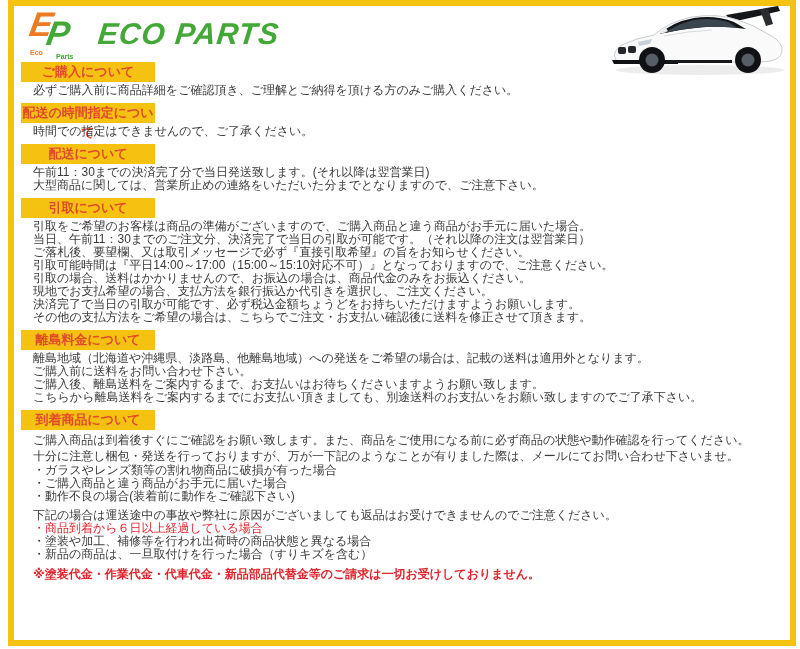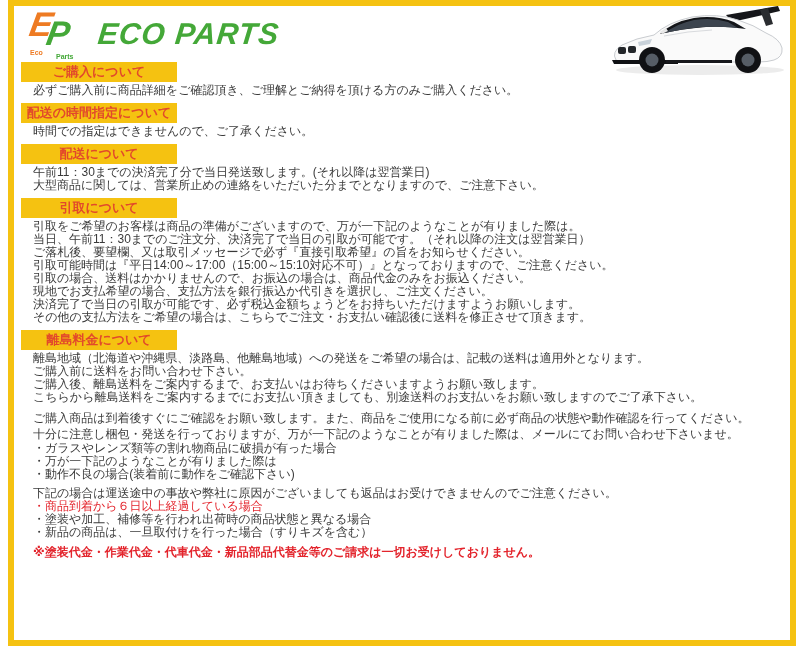--- a/index.html
+++ b/index.html
@@ -19,21 +19,21 @@
   .emblem{position:relative;width:56px;height:48px;font-weight:bold;font-style:italic;line-height:1;}
   .em-e{position:absolute;left:0;top:-3px;font-size:34px;color:var(--logo-orange);transform:skewX(-10deg);}
   .em-p{position:absolute;left:17px;top:6px;font-size:34px;color:var(--logo-green);transform:skewX(-10deg);}
   .em-eco{position:absolute;left:0;bottom:2px;font-size:7px;color:var(--logo-orange);font-style:normal;}
   .em-parts{position:absolute;left:26px;bottom:-2px;font-size:7px;color:var(--logo-green);font-style:normal;}
   .wordmark{display:inline-block;margin-left:12px;font-size:30px;font-weight:bold;font-style:italic;letter-spacing:1px;color:var(--logo-green);transform:skewX(-6deg);}
   .car{position:absolute;right:12px;top:2px;}
   
   .sections{position:absolute;left:21px;top:62px;right:22px;}
   .section{margin-bottom:6px;}
-  .bar{width:156px;height:20px;line-height:20px;background:var(--yellow);color:var(--title-red);font-size:13px;font-weight:bold;text-align:center;margin-bottom:2px;}
+  .bar{width:134px;height:20px;line-height:20px;background:var(--yellow);color:var(--title-red);font-size:13px;font-weight:bold;text-align:center;margin-bottom:2px;}
   .lines{margin-left:12px;}
   .ln{font-size:12px;line-height:13px;color:var(--ink);white-space:nowrap;}
   .ln.spaced{line-height:16px;}
   .ln.red{color:var(--warn-red);}
   .ln.bold{font-weight:bold;line-height:14px;}
   .gapline{height:6px;}
 </style>
 </head>
 <body>
 
@@ -89,21 +89,21 @@
       <div class="bar">配送について</div>
       <div class="lines">
           <div class="ln">午前11：30までの決済完了分で当日発送致します。(それ以降は翌営業日)</div>
           <div class="ln">大型商品に関しては、営業所止めの連絡をいただいた分までとなりますので、ご注意下さい。</div>
         </div>
     </section>
 
     <section class="section">
       <div class="bar">引取について</div>
       <div class="lines">
-          <div class="ln">引取をご希望のお客様は商品の準備がございますので、万が一下記のようなことが有りました際は。</div>
+          <div class="ln">引取をご希望のお客様は商品の準備がございますので、ご購入商品と違う商品がお手元に届いた場合。</div>
           <div class="ln">当日、午前11：30までのご注文分、決済完了で当日の引取が可能です。（それ以降の注文は翌営業日）</div>
           <div class="ln">ご落札後、要望欄、又は取引メッセージで必ず『直接引取希望』の旨をお知らせください。</div>
           <div class="ln">引取可能時間は『平日14:00～17:00（15:00～15:10対応不可）』となっておりますので、ご注意ください。</div>
           <div class="ln">引取の場合、送料はかかりませんので、お振込の場合は、商品代金のみをお振込ください。</div>
           <div class="ln">現地でお支払希望の場合、支払方法を銀行振込か代引きを選択し、ご注文ください。</div>
           <div class="ln">決済完了で当日の引取が可能です、必ず税込金額ちょうどをお持ちいただけますようお願いします。</div>
           <div class="ln">その他の支払方法をご希望の場合は、こちらでご注文・お支払い確認後に送料を修正させて頂きます。</div>
         </div>
     </section>
 
@@ -111,25 +111,26 @@
       <div class="bar">離島料金について</div>
       <div class="lines">
           <div class="ln">離島地域（北海道や沖縄県、淡路島、他離島地域）への発送をご希望の場合は、記載の送料は適用外となります。</div>
           <div class="ln">ご購入前に送料をお問い合わせ下さい。</div>
           <div class="ln">ご購入後、離島送料をご案内するまで、お支払いはお待ちくださいますようお願い致します。</div>
           <div class="ln">こちらから離島送料をご案内するまでにお支払い頂きましても、別途送料のお支払いをお願い致しますのでご了承下さい。</div>
         </div>
     </section>
 
     <section class="section">
+      <div class="bar">到着商品について</div>
       <div class="lines">
           <div class="ln spaced">ご購入商品は到着後すぐにご確認をお願い致します。また、商品をご使用になる前に必ず商品の状態や動作確認を行ってください。</div>
           <div class="ln spaced">十分に注意し梱包・発送を行っておりますが、万が一下記のようなことが有りました際は、メールにてお問い合わせ下さいませ。</div>
           <div class="ln">・ガラスやレンズ類等の割れ物商品に破損が有った場合</div>
-          <div class="ln">・万が一下記のようなことが有りました際は</div>
+          <div class="ln">・ご購入商品と違う商品がお手元に届いた場合</div>
           <div class="ln">・動作不良の場合(装着前に動作をご確認下さい)</div>
           <div class="gapline"></div>
           <div class="ln">下記の場合は運送途中の事故や弊社に原因がございましても返品はお受けできませんのでご注意ください。</div>
           <div class="ln red">・商品到着から６日以上経過している場合</div>
           <div class="ln">・塗装や加工、補修等を行われ出荷時の商品状態と異なる場合</div>
           <div class="ln">・新品の商品は、一旦取付けを行った場合（すりキズを含む）</div>
           <div class="gapline"></div>
           <div class="ln red bold">※塗装代金・作業代金・代車代金・新品部品代替金等のご請求は一切お受けしておりません。</div>
         </div>
     </section>

